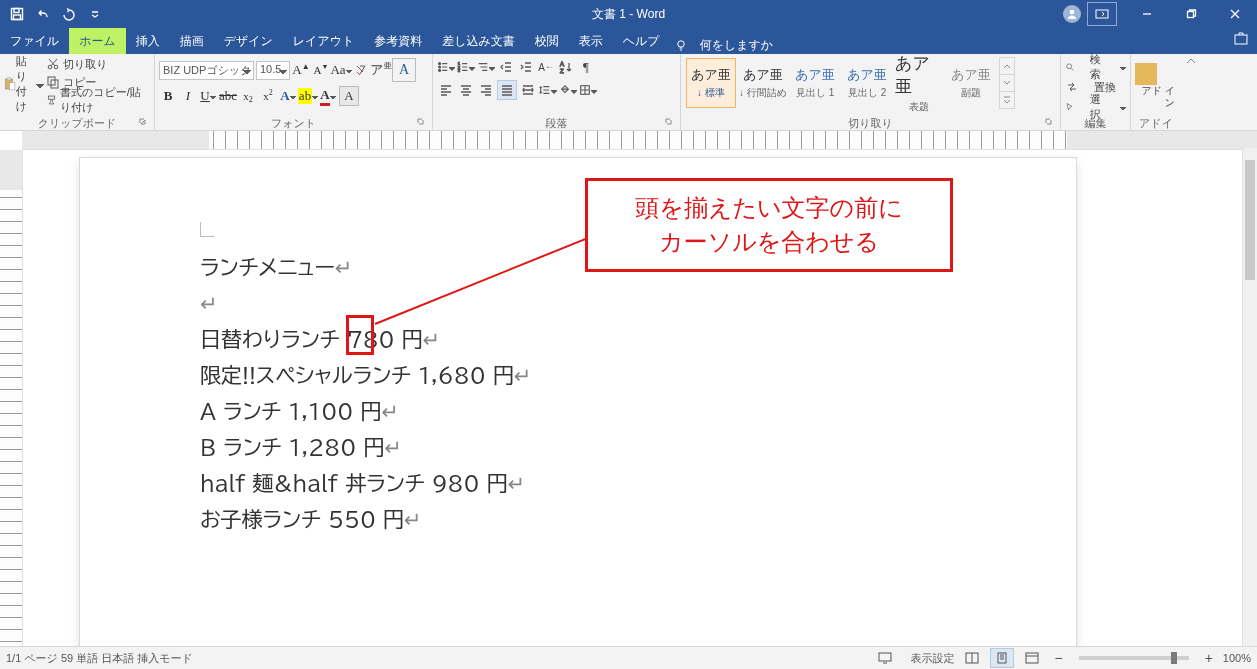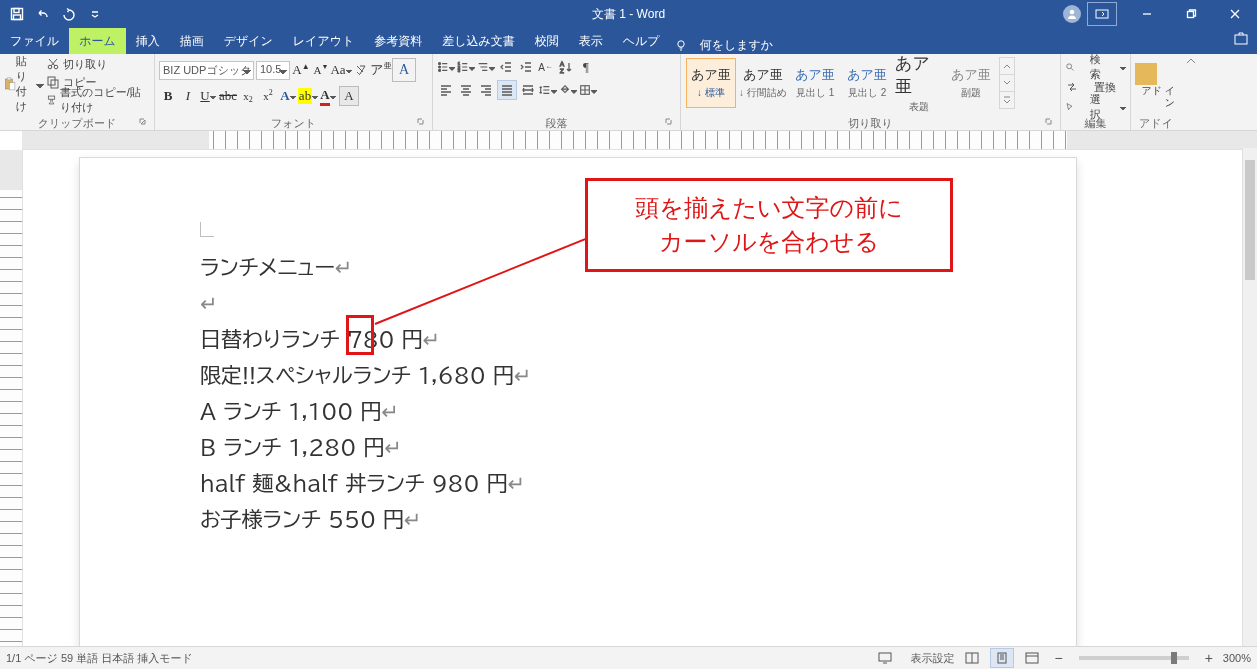--- a/index.html
+++ b/index.html
@@ -593,15 +593,15 @@
         <svg width="14" height="12" viewBox="0 0 14 12" stroke="#555" fill="none">
           <rect x="1" y="1" width="12" height="10"></rect>
           <path d="M1 4h12"></path>
         </svg>
       </div>
     <div style="font-size:14px;padding:0 4px">−</div>
     <div class="zoom-track">
         <div class="thumb" style="left:92px"></div>
       </div>
     <div style="font-size:14px;padding:0 4px">+</div>
-    <span>300%</span>
+    <span>100%</span>
   </div>
 </div>
 
 </body></html>

